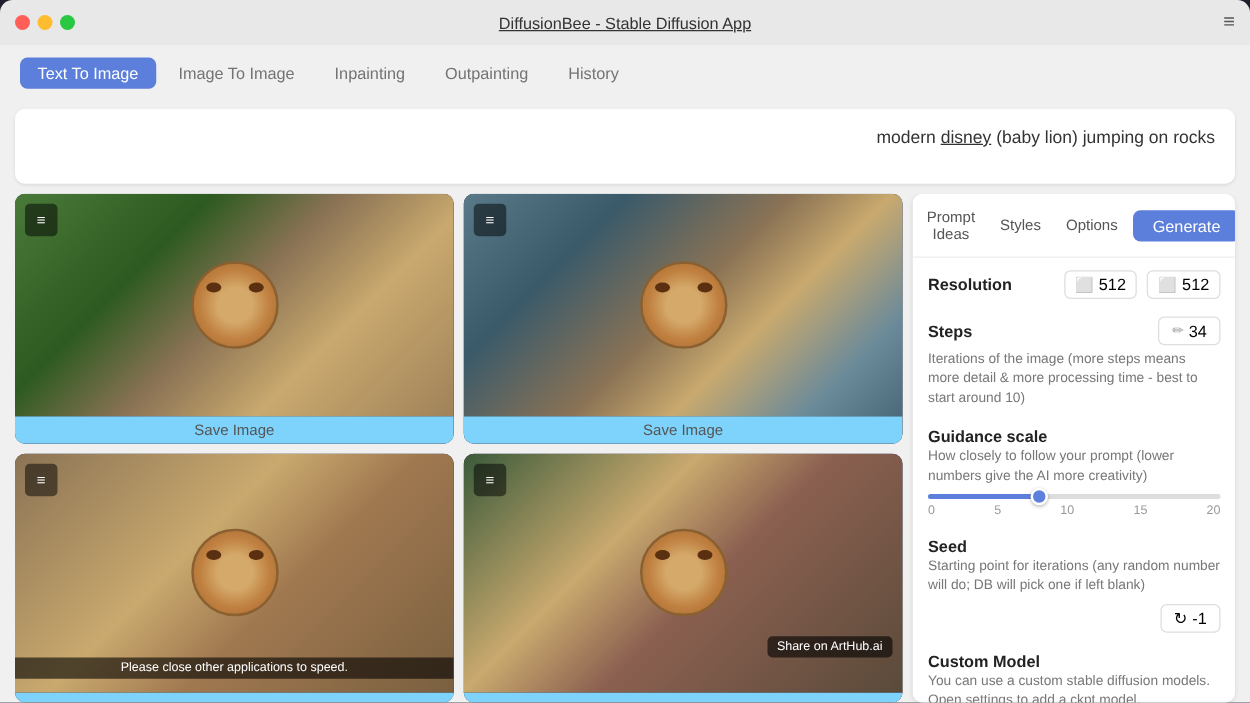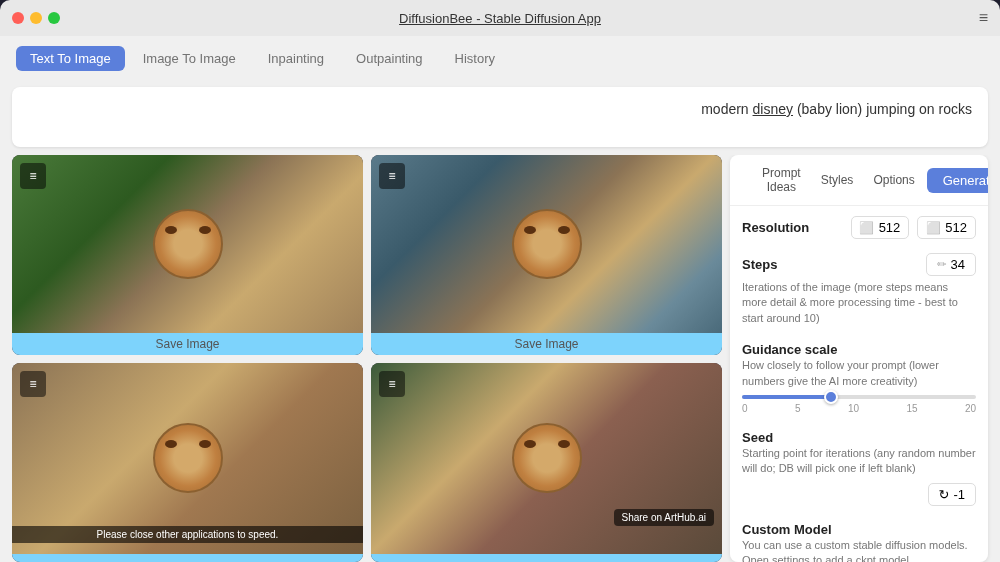--- a/index.html
+++ b/index.html
@@ -238,21 +238,21 @@
       border-radius: 8px;
       overflow-y: auto;
       flex-shrink: 0;
       box-shadow: 0 1px 4px rgba(0,0,0,0.1);
       max-height: 100%;
     }
 
     .panel-tabs {
       display: flex;
       align-items: center;
-      padding: 8px 24px;
+      padding: 8px 3px;
       border-bottom: 1px solid #eee;
       gap: 4px;
     }
     .panel-tab {
       font-size: 12px;
       color: #555;
       padding: 3px 8px;
       cursor: pointer;
       border: none;
       background: none;

